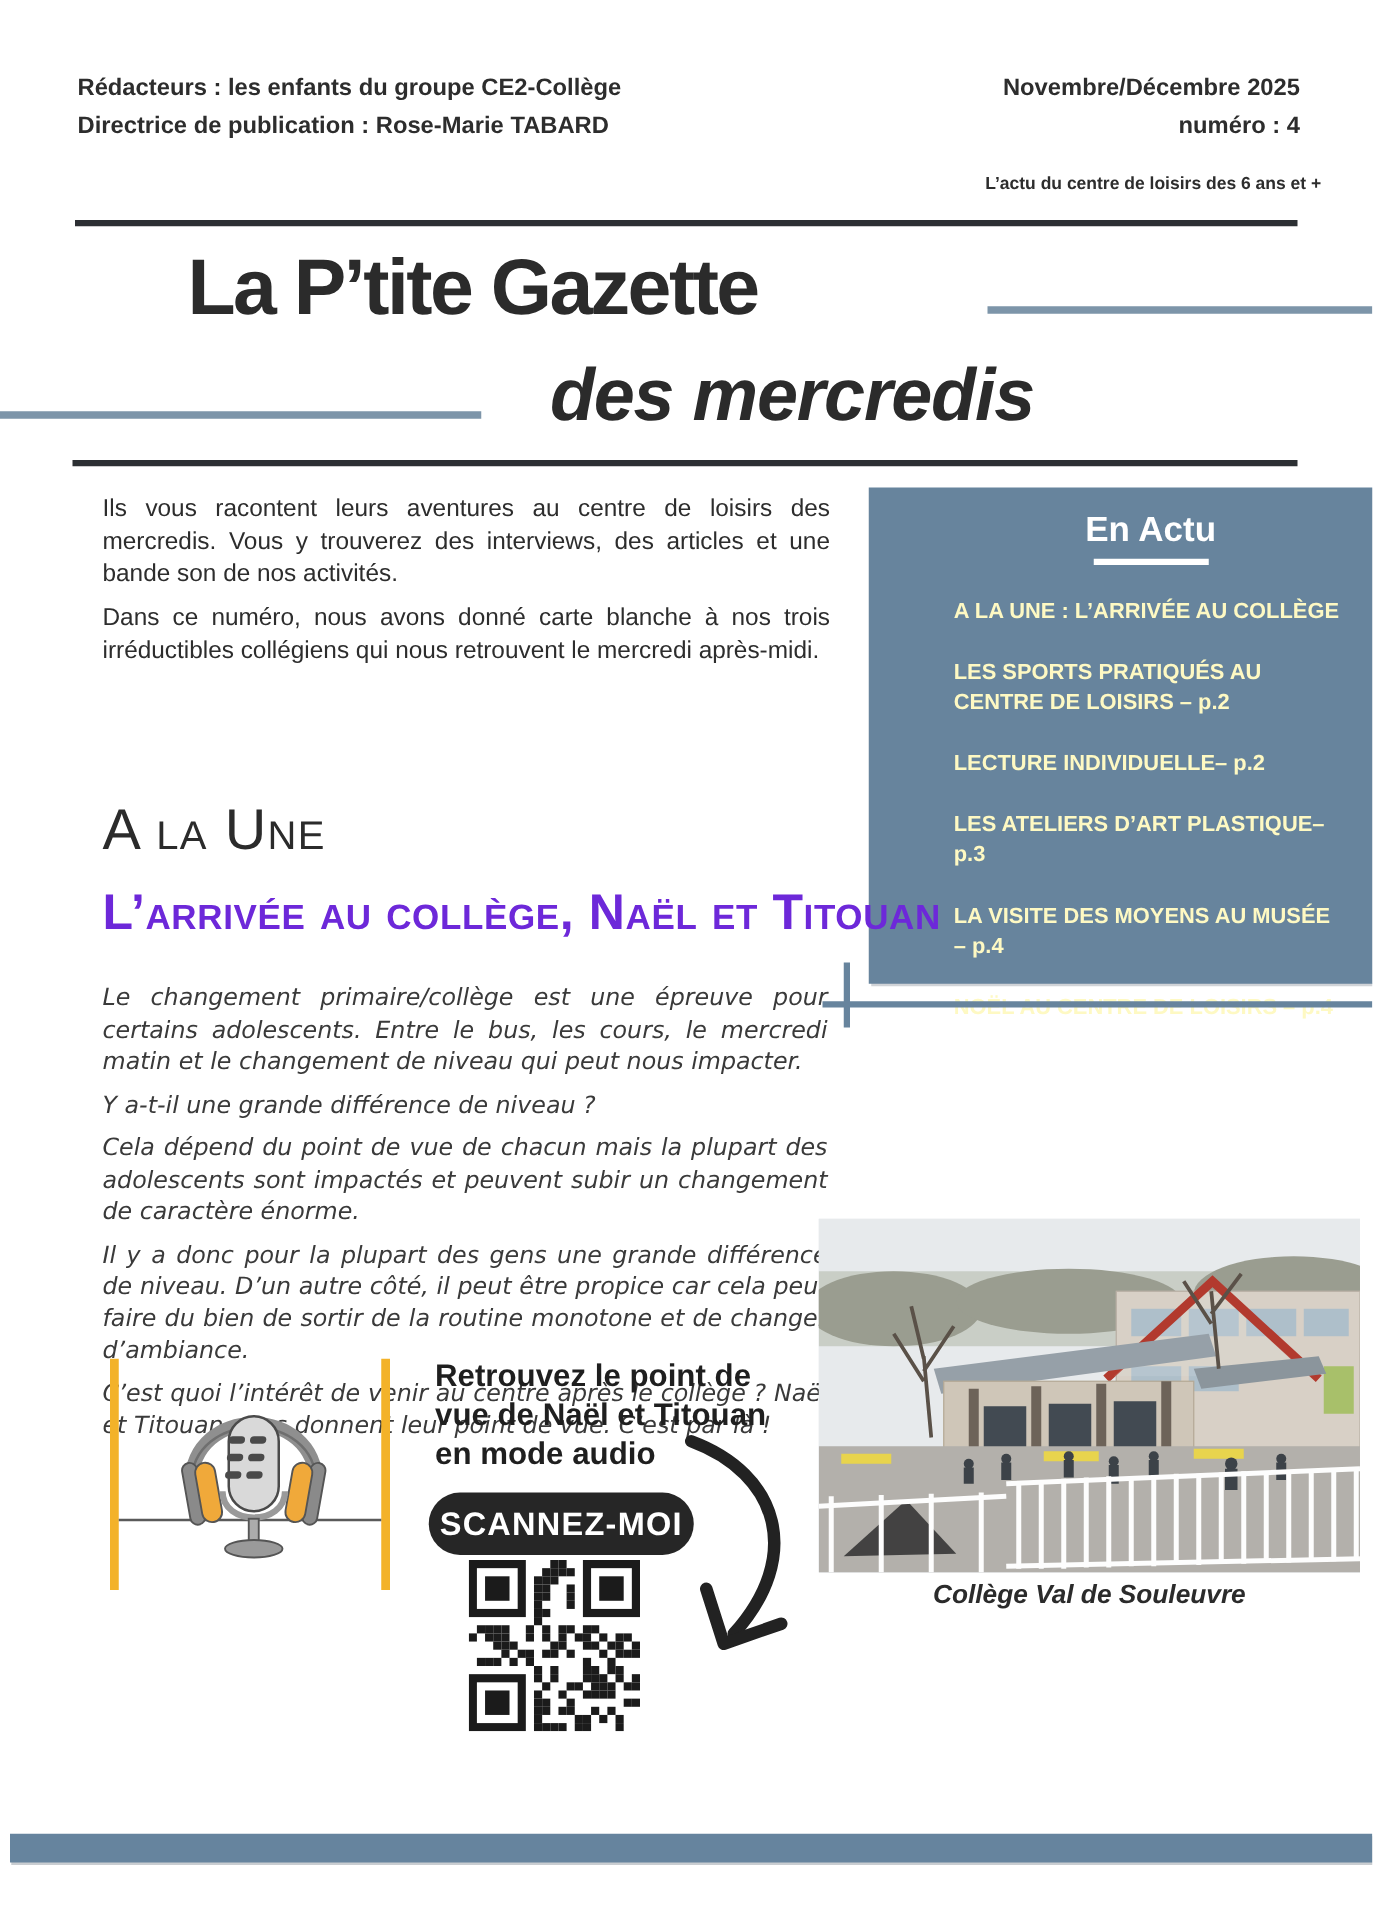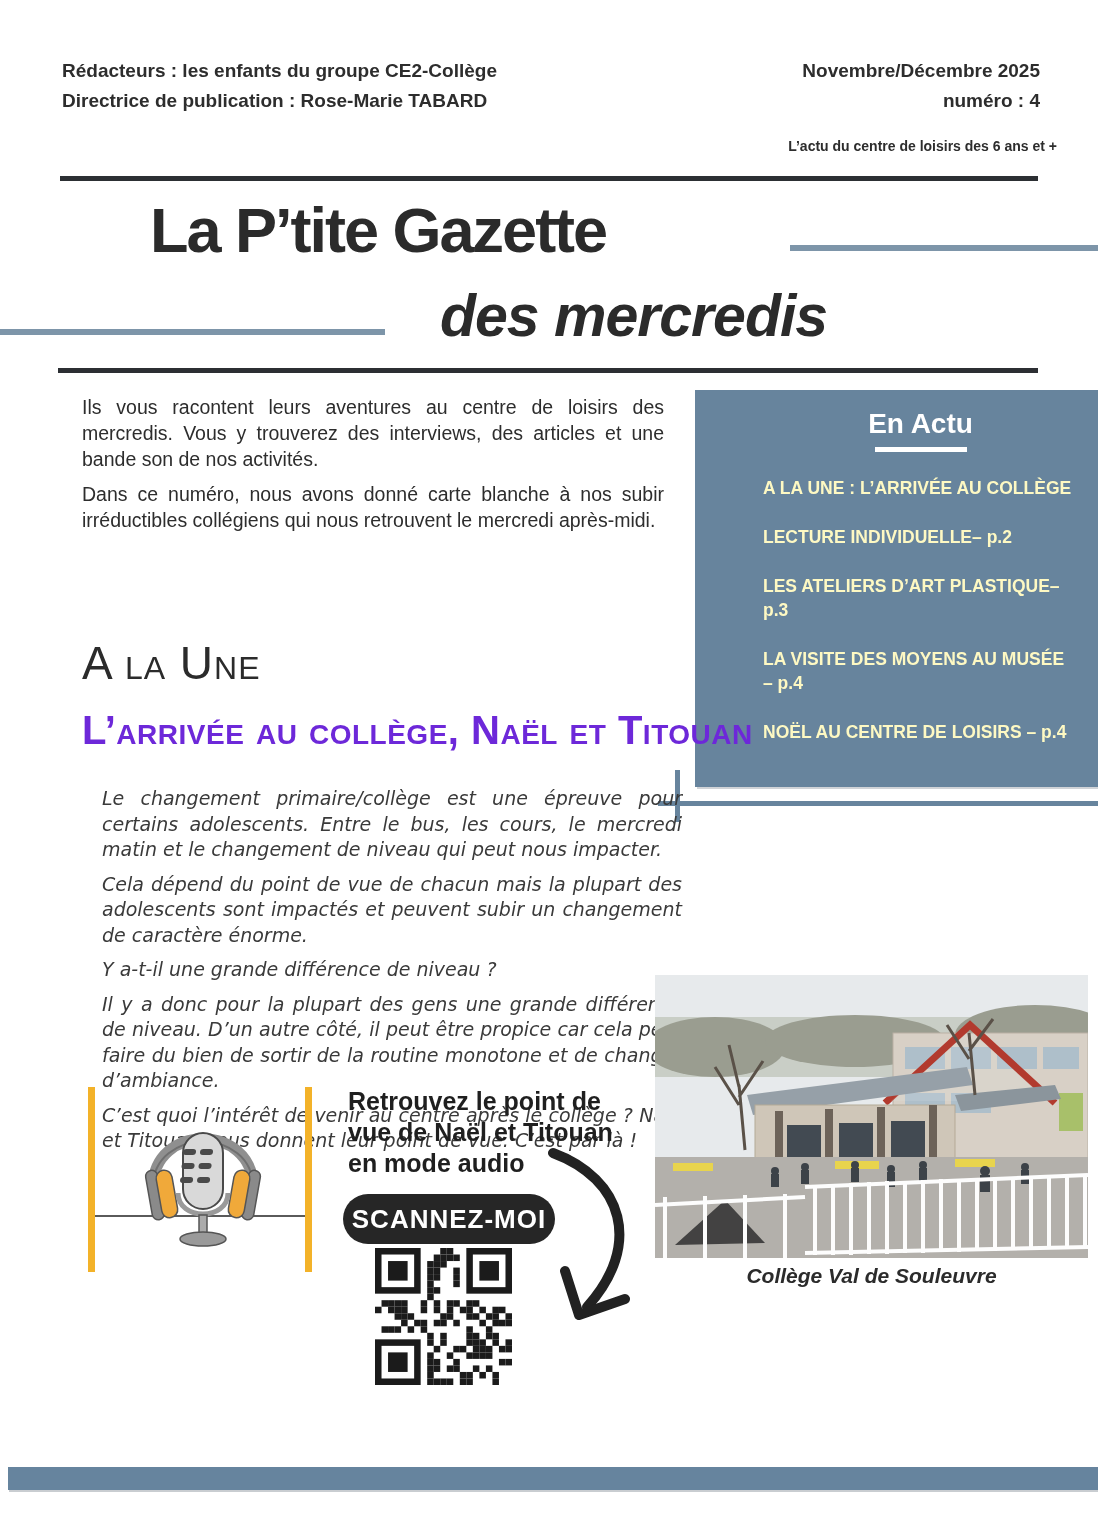--- a/index.html
+++ b/index.html
@@ -28,21 +28,21 @@
   .newsbox-underline{width:92px;height:5px;background:#fff;margin:7px auto 24px auto;}
   .newsbox-item{color:#fef9c3;font-weight:bold;font-size:17.5px;line-height:24px;margin:0 24px 25px 24px;}
 
   .cross-h{left:658px;top:801px;width:440px;height:5px;background:#67849d;}
   .cross-v{left:675px;top:770px;width:5px;height:52px;background:#67849d;}
 
   
   .kicker{left:82px;top:636px;font-size:46px;font-weight:500;font-variant:small-caps;letter-spacing:1px;color:#2b2b2b;}
   .article-title{left:82px;top:708px;font-size:40px;font-weight:800;font-variant:small-caps;letter-spacing:0.5px;color:#6d28d9;white-space:nowrap;}
   .article-body{left:82px;top:786px;width:580px;font-family:"DejaVu Sans",sans-serif;
-                font-style:italic;font-size:19px;line-height:25.5px;text-align:justify;color:#3a3a3a;margin-left:20px;}
+                font-style:italic;font-size:19px;line-height:25.5px;text-align:justify;color:#3a3a3a;}
   .article-body p{margin:0 0 9px 0;}
 
   
   .ybar{width:7px;height:185px;background:#f3b229;}
   .mic-line{left:95px;top:1215px;width:210px;height:2px;background:#5a5a5a;}
   .promo{left:348px;top:1086px;width:300px;font-size:25px;font-weight:800;line-height:31px;color:#1f1f1f;}
   .pill{left:343px;top:1194px;width:212px;height:50px;background:#262626;border-radius:26px;
         color:#fff;display:flex;align-items:center;justify-content:center;
         font-size:26px;font-weight:800;letter-spacing:1px;}
   .qr{left:375px;top:1248px;width:137px;height:137px;}
@@ -70,41 +70,42 @@
 
   <div class="abs rule-dark" style="left:60px;top:176px;width:978px;"></div>
   <div class="abs title1">La P’tite Gazette</div>
   <div class="abs rule-blue" style="left:790px;top:245px;width:308px;"></div>
   <div class="abs title2">des mercredis</div>
   <div class="abs rule-blue" style="left:0;top:329px;width:385px;"></div>
   <div class="abs rule-dark" style="left:58px;top:368px;width:980px;"></div>
 
   <div class="abs intro">
     <p>Ils vous racontent leurs aventures au centre de loisirs des mercredis. Vous y trouverez des interviews, des articles et une bande son de nos activités.</p>
-    <p>Dans ce numéro, nous avons donné carte blanche à nos subir irréductibles collégiens qui nous retrouvent le mercredi après-midi.</p>
+    <p>Dans ce numéro, nous avons donné carte blanche à nos trois irréductibles collégiens qui nous retrouvent le mercredi après-midi.</p>
   </div>
 
   <div class="abs newsbox">
     <div class="newsbox-title">En Actu</div>
     <div class="newsbox-underline"></div>
     <div class="newsbox-item">A LA UNE : L’ARRIVÉE AU COLLÈGE</div>
+    <div class="newsbox-item">LES SPORTS PRATIQUÉS AU CENTRE DE LOISIRS – p.2</div>
     <div class="newsbox-item">LECTURE INDIVIDUELLE– p.2</div>
     <div class="newsbox-item">LES ATELIERS D’ART PLASTIQUE– p.3</div>
     <div class="newsbox-item">LA VISITE DES MOYENS AU MUSÉE –  p.4</div>
     <div class="newsbox-item">NOËL AU CENTRE DE LOISIRS –  p.4</div>
   </div>
   <div class="abs cross-h"></div>
   <div class="abs cross-v"></div>
 
   <div class="abs kicker">A la Une</div>
   <div class="abs article-title">L’arrivée au collège, Naël et Titouan</div>
   <div class="abs article-body">
     <p>Le changement primaire/collège est une épreuve pour certains adolescents. Entre le bus, les cours, le mercredi matin et le changement de niveau qui peut nous impacter.</p>
+    <p>Y a-t-il une grande différence de niveau ?</p>
     <p>Cela dépend du point de vue de chacun mais la plupart des adolescents sont impactés et peuvent subir un changement de caractère énorme.</p>
-    <p>Y a-t-il une grande différence de niveau ?</p>
     <p>Il y a donc pour la plupart des gens une grande différence de niveau. D’un autre côté, il peut être propice car cela peut faire du bien de sortir de la routine monotone et de changer d’ambiance.</p>
     <p>C’est quoi l’intérêt de venir au centre après le collège ? Naël et Titouan vous donnent leur point de vue. C’est par là !</p>
   </div>
 
   <div class="abs ybar" style="left:88px;top:1087px;"></div>
   <div class="abs ybar" style="left:305px;top:1087px;"></div>
   <div class="abs mic-line"></div>
   <svg class="abs" style="left:128px;top:1095px;" width="150" height="160" viewBox="0 0 150 160">
     <path d="M25,92 C25,28 125,28 125,92" fill="none" stroke="#8f8f8f" stroke-width="11" stroke-linecap="round"></path>
     <path d="M25,92 C25,32 125,32 125,92" fill="none" stroke="#6f6f6f" stroke-width="2"></path>

